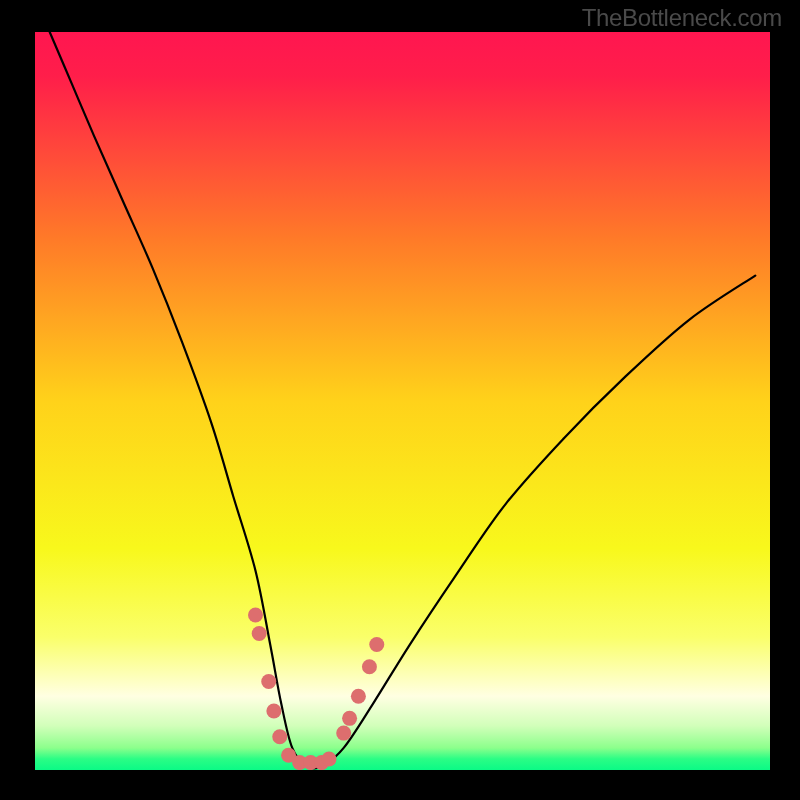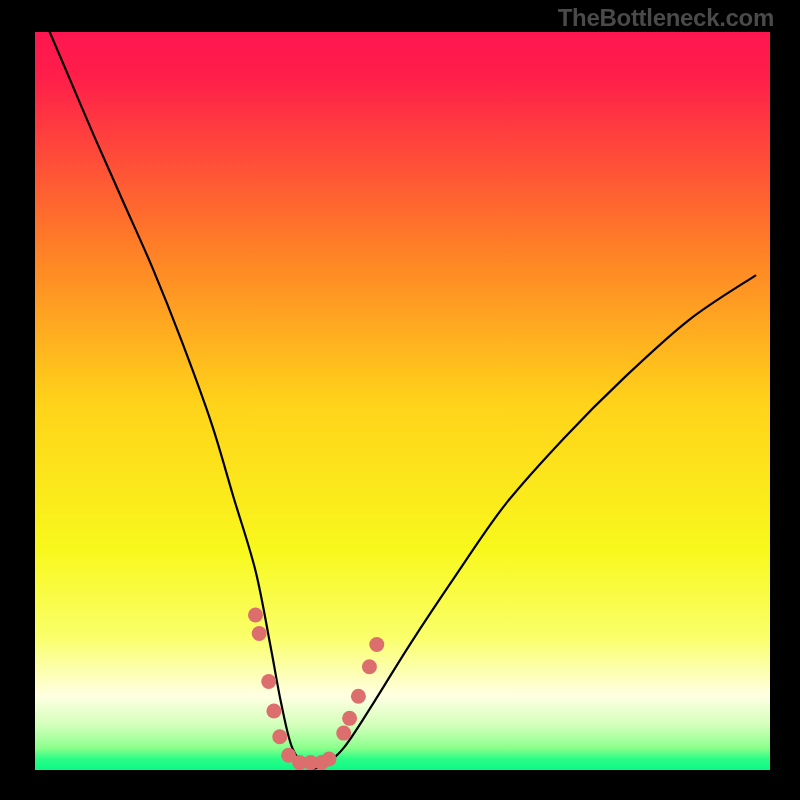--- a/index.html
+++ b/index.html
@@ -15,24 +15,24 @@
     position: absolute;
     top: 0;
     left: 0;
     width: 800px;
     height: 800px;
     background: #000;
   }
   .watermark {
     position: absolute;
     top: 4px;
-    right: 26px;
+    right: 18px;
     color: #4a4a4a;
     font-size: 24px;
-    font-weight: 700;
+    font-weight: 400;
     letter-spacing: -0.3px;
     z-index: 5;
   }
   .plot-area {
     position: absolute;
     left: 35px;
     top: 32px;
     width: 735px;
     height: 738px;
   }

